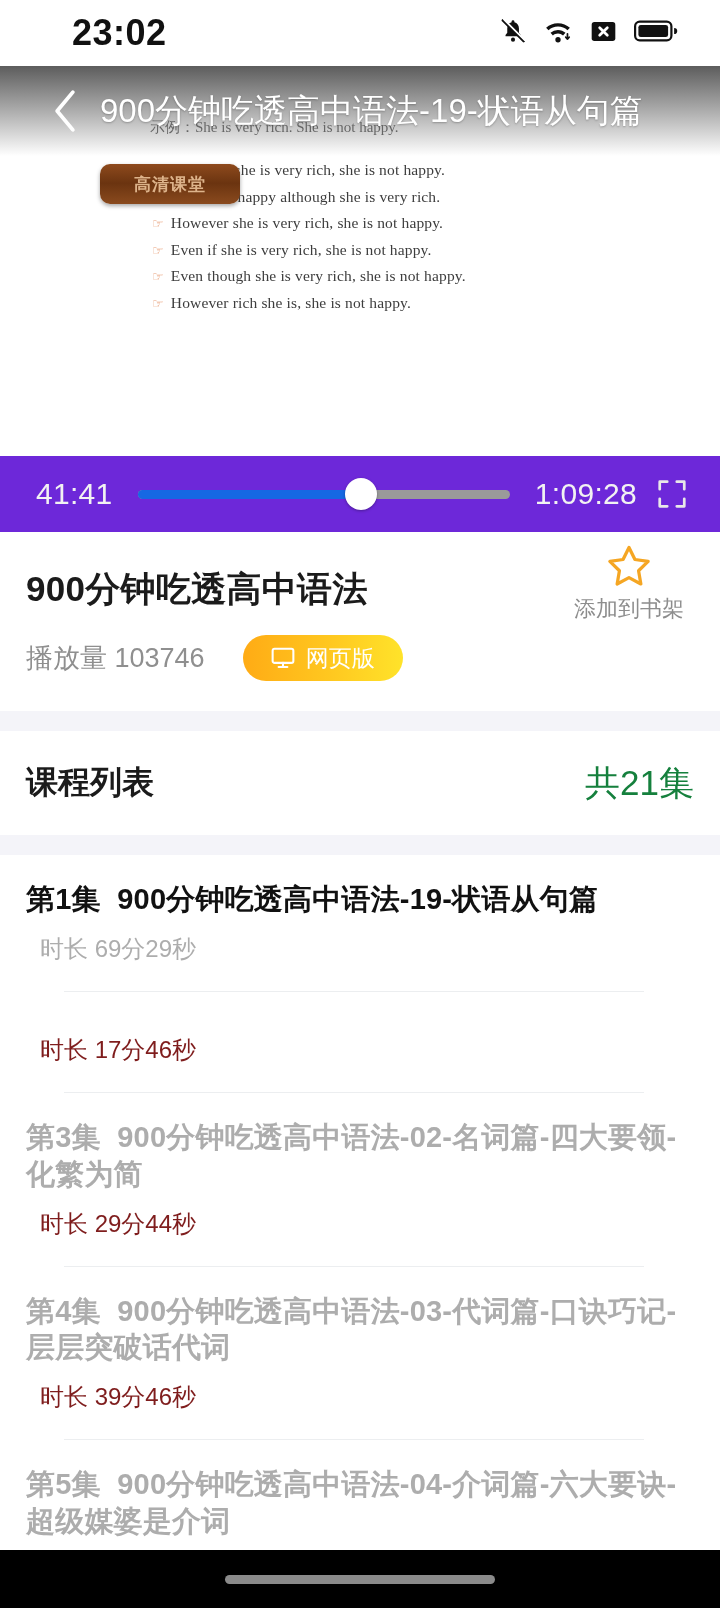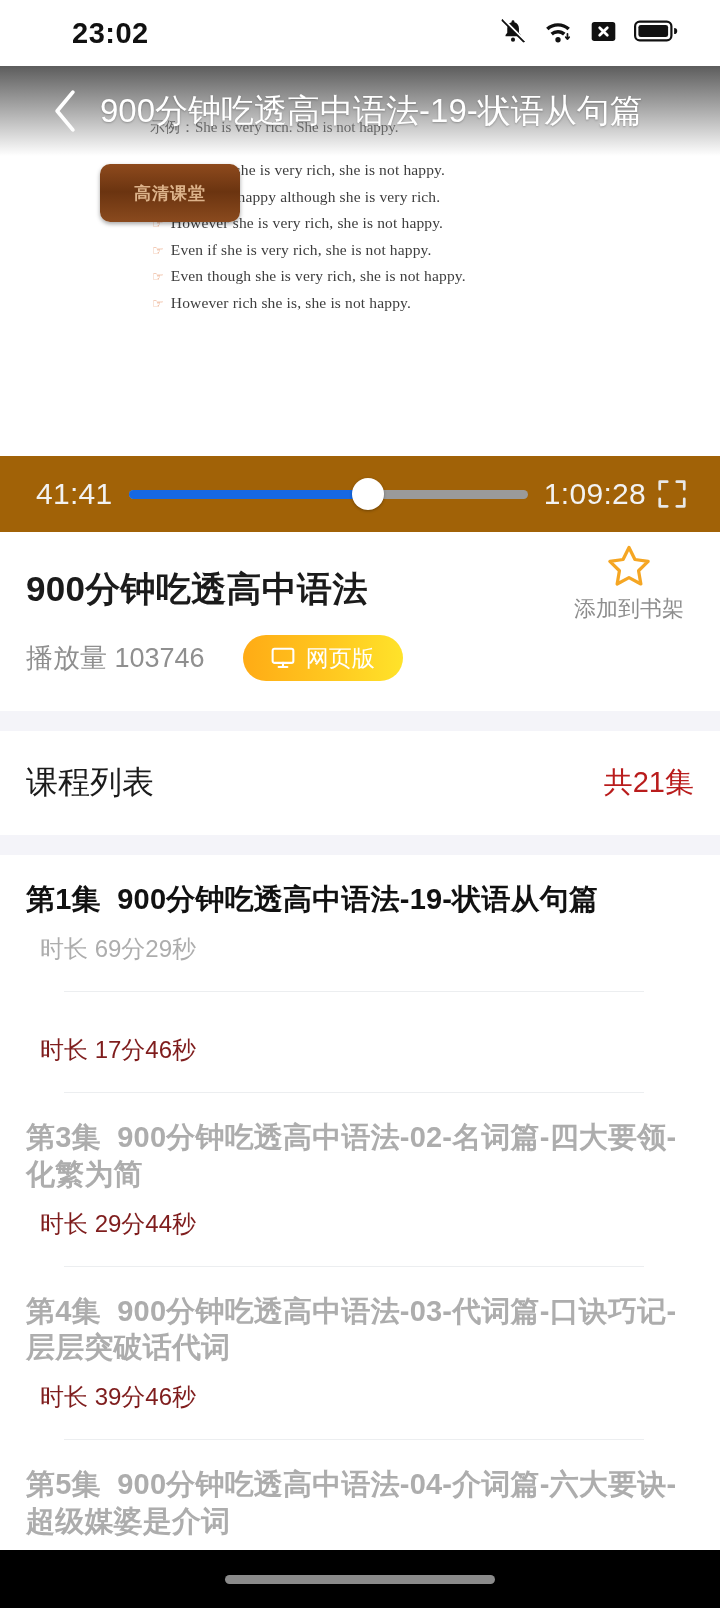--- a/index.html
+++ b/index.html
@@ -9,41 +9,41 @@
     background:#ffffff; overflow:hidden;
   }
   .phone { position:relative; width:720px; height:1608px; background:#fff; }
 
   
   .status-bar {
     height:66px; background:#ffffff;
     display:flex; align-items:center; justify-content:space-between;
     padding:0 42px 0 72px;
   }
-  .status-time { font-size:29px; font-weight:600; color:#111; letter-spacing:.5px; }
+  .status-time { font-size:36px; font-weight:600; color:#111; letter-spacing:.5px; }
   .status-icons { display:flex; align-items:center; gap:17px; }
 
   
   .video-wrap { position:relative; width:720px; height:390px; background:#ffffff; overflow:hidden; }
   .video-header {
     position:absolute; top:0; left:0; width:720px; height:90px;
     background:linear-gradient(to bottom, rgba(70,70,70,.88) 0%, rgba(120,120,120,.55) 55%, rgba(180,180,180,0) 100%);
     display:flex; align-items:center; z-index:6;
   }
   .back-arrow {
     width:62px; margin-left:34px; display:flex; align-items:center; justify-content:center;
     cursor:pointer;
   }
   .video-title {
     font-size:33px; color:#ffffff; white-space:nowrap;
     margin-left:4px; font-weight:400; position:relative; z-index:7;
     text-shadow:0 1px 2px rgba(0,0,0,.25);
   }
   .course-badge {
-    position:absolute; left:100px; top:98px; width:140px; height:58px;
+    position:absolute; left:100px; top:98px; width:140px; height:40px;
     border-radius:10px;
     background:linear-gradient(to bottom,#8e4a1d 0%,#6b3410 48%,#8a4a1e 100%);
     box-shadow:0 2px 4px rgba(0,0,0,.35);
     display:flex; align-items:center; justify-content:center;
     z-index:5; overflow:hidden;text-align:right;
   }
   .course-badge span {
     font-size:17px; color:#f0c9a0; font-weight:700; letter-spacing:1px;
     opacity:.85; white-space:nowrap;
   }
@@ -58,22 +58,22 @@
   .slide-list { margin-top:24px; }
   .slide-li {
     display:flex; align-items:baseline; margin-left:152px; margin-bottom:8.5px;
     font-family:"Liberation Serif","DejaVu Serif",serif;
     font-size:15.5px; color:#3d3d3d; letter-spacing:.15px;
   }
   .slide-bullet { color:#e8a07a; font-size:13px; margin-right:7px; }
 
   
   .player-bar {
-    position:relative; width:720px; height:76px; background:#a16207;
-    display:flex; align-items:center; padding:0 26px 0 36px; gap:4px;
+    position:relative; width:720px; height:76px; background:#6d28d9;
+    display:flex; align-items:center; padding:0 26px 0 36px; gap:13px;
   }
   .time-cur, .time-total { font-size:30px; color:#f2f2f2; font-weight:400; letter-spacing:.3px; }
   .progress-track {
     flex:1; height:9px; background:#9a9a9a; border-radius:5px;
     position:relative; margin:0 12px;
   }
   .progress-fill { position:absolute; left:0; top:0; height:9px; width:60%; background:#1668e3; border-radius:5px; }
   .progress-thumb {
     position:absolute; left:60%; top:50%;
     transform:translate(-50%,-50%);
@@ -99,22 +99,22 @@
     display:flex; flex-direction:column; align-items:center; gap:6px; cursor:pointer;
   }
   .bookshelf-label { font-size:22px; color:#8d8d8d; white-space:nowrap; }
 
   
   .band { height:20px; background:#f4f4f9; }
   .list-header {
     background:#fff; height:104px; padding:0 26px;
     display:flex; align-items:center; justify-content:space-between;
   }
-  .list-header-title { font-size:32px; font-weight:400; color:#1b1b1b; }
-  .list-header-count { font-size:29px; color:#b91c1c; }
+  .list-header-title { font-size:32px; font-weight:700; color:#1b1b1b; }
+  .list-header-count { font-size:35px; color:#15803d; }
 
   .episodes { background:#fff; }
   .ep { padding:26px 38px 0 26px; }
   .ep-title { font-size:29px; font-weight:700; line-height:1.25; color:#adadad; letter-spacing:.2px; }
   .ep.active .ep-title { color:#111111; }
   .ep-dur { font-size:24px; color:#7f1d1d; margin-top:16px; padding-left:14px; }
   .ep.active .ep-dur { color:#adadad; }
   .ep-sep { height:1px; background:#eceef0; margin:26px 38px 0 38px; }
 
   

